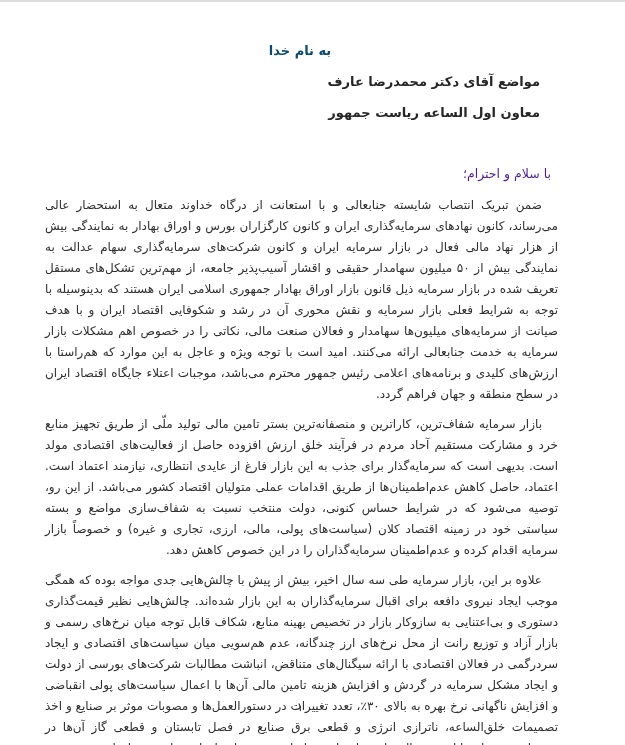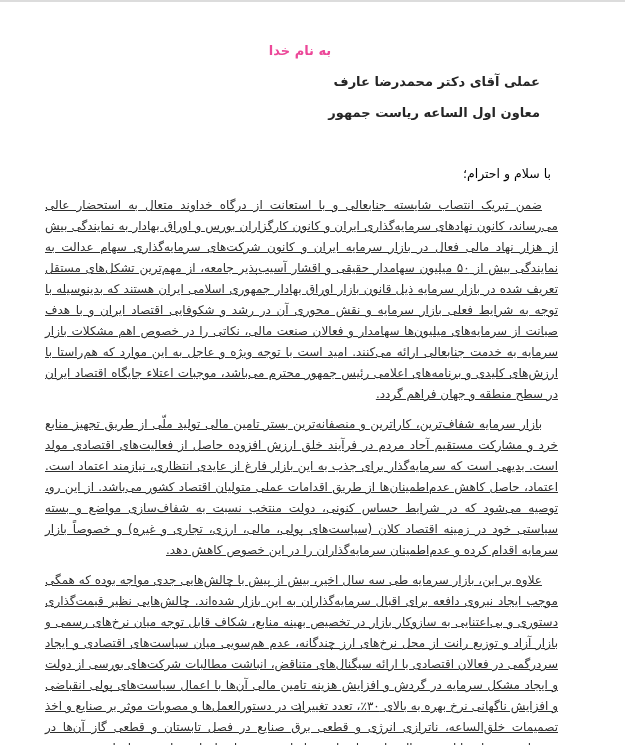--- a/index.html
+++ b/index.html
@@ -20,77 +20,76 @@
     overflow: hidden;
   }
   .bismillah {
     position: absolute;
     top: 41px;
     right: 70px;
     left: 45px;
     text-align: center;
     font-weight: bold;
     font-size: 13px;
-    color: #ec4899;
+    color: #0c4a6e;
   }
   .recipient {
     position: absolute;
     top: 71px;
     right: 85px;
     text-align: right;
     font-weight: bold;
     font-size: 13px;
     color: #262626;
   }
   .recipient .recipient-line {
     line-height: 18px;
     margin-bottom: 13px;
     white-space: nowrap;
   }
   .salutation {
     position: absolute;
     top: 164px;
     right: 74px;
     font-size: 12.5px;
-    color: #000000;
+    color: #4c1d95;
   }
   .letter-body {
     position: absolute;
     top: 193px;
     right: 67px;
     width: 513px;
     text-align: justify;
     font-size: 12px;
     line-height: 21px;
     color: #2e2e2e;
   }
   .letter-body p {
     margin: 0 0 9px 0;
     text-indent: 16px;
-    text-decoration: underline;
   }
   .page-number {
     position: absolute;
     top: 698px;
     right: 70px;
     left: 45px;
     text-align: center;
     font-size: 12px;
     color: #2e2e2e;
   }
 </style>
 </head>
 <body>
 
 <div class="page">
 
   <div class="bismillah">به نام خدا</div>
 
   <div class="recipient">
-    <div class="recipient-line">عملی آقای دکتر محمدرضا عارف</div>
+    <div class="recipient-line">مواضع آقای دکتر محمدرضا عارف</div>
     <div class="recipient-line">معاون اول الساعه ریاست جمهور</div>
   </div>
 
   <div class="salutation">با سلام و احترام؛</div>
 
   <div class="letter-body">
     <p>ضمن تبریک انتصاب شایسته جنابعالی و با استعانت از درگاه خداوند متعال به استحضار عالی می‌رساند، کانون نهادهای سرمایه‌گذاری ایران و کانون کارگزاران بورس و اوراق بهادار به نمایندگی بیش از هزار نهاد مالی فعال در بازار سرمایه ایران و کانون شرکت‌های سرمایه‌گذاری سهام عدالت به نمایندگی بیش از ۵۰ میلیون سهامدار حقیقی و اقشار آسیب‌پذیر جامعه، از مهم‌ترین تشکل‌های مستقل تعریف شده در بازار سرمایه ذیل قانون بازار اوراق بهادار جمهوری اسلامی ایران هستند که بدینوسیله با توجه به شرایط فعلی بازار سرمایه و نقش محوری آن در رشد و شکوفایی اقتصاد ایران و با هدف صیانت از سرمایه‌های میلیون‌ها سهامدار و فعالان صنعت مالی، نکاتی را در خصوص اهم مشکلات بازار سرمایه به خدمت جنابعالی ارائه می‌کنند. امید است با توجه ویژه و عاجل به این موارد که هم‌راستا با ارزش‌های کلیدی و برنامه‌های اعلامی رئیس جمهور محترم می‌باشد، موجبات اعتلاء جایگاه اقتصاد ایران در سطح منطقه و جهان فراهم گردد.</p>
     <p>بازار سرمایه شفاف‌ترین، کاراترین و منصفانه‌ترین بستر تامین مالی تولید ملّی از طریق تجهیز منابع خرد و مشارکت مستقیم آحاد مردم در فرآیند خلق ارزش افزوده حاصل از فعالیت‌های اقتصادی مولد است. بدیهی است که سرمایه‌گذار برای جذب به این بازار فارغ از عایدی انتظاری، نیازمند اعتماد است. اعتماد، حاصل کاهش عدم‌اطمینان‌ها از طریق اقدامات عملی متولیان اقتصاد کشور می‌باشد. از این رو، توصیه می‌شود که در شرایط حساس کنونی، دولت منتخب نسبت به شفاف‌سازی مواضع و بسته سیاستی خود در زمینه اقتصاد کلان (سیاست‌های پولی، مالی، ارزی، تجاری و غیره) و خصوصاً بازار سرمایه اقدام کرده و عدم‌اطمینان سرمایه‌گذاران را در این خصوص کاهش دهد.</p>
     <p>علاوه بر این، بازار سرمایه طی سه سال اخیر، بیش از پیش با چالش‌هایی جدی مواجه بوده که همگی موجب ایجاد نیروی دافعه برای اقبال سرمایه‌گذاران به این بازار شده‌اند. چالش‌هایی نظیر قیمت‌گذاری دستوری و بی‌اعتنایی به سازوکار بازار در تخصیص بهینه منابع، شکاف قابل توجه میان نرخ‌های رسمی و بازار آزاد و توزیع رانت از محل نرخ‌های ارز چندگانه، عدم هم‌سویی میان سیاست‌های اقتصادی و ایجاد سردرگمی در فعالان اقتصادی با ارائه سیگنال‌های متناقض، انباشت مطالبات شرکت‌های بورسی از دولت و ایجاد مشکل سرمایه در گردش و افزایش هزینه تامین مالی آن‌ها با اعمال سیاست‌های پولی انقباضی و افزایش ناگهانی نرخ بهره به بالای ۳۰٪، تعدد تغییرات در دستورالعمل‌ها و مصوبات موثر بر صنایع و اخذ تصمیمات خلق‌الساعه، ناترازی انرژی و قطعی برق صنایع در فصل تابستان و قطعی گاز آن‌ها در زمستان و نیز انتصابات و دخالت‌های سلیقه‌ای و نامناسب توسط نهادهای دولتی و نهادهای عمومی در شرکت‌های زیر مجموعه موجب شده تا نه تنها سرمایه‌گذاران رغبتی به ورود منابع خود به بازار سهام نداشته باشند، بلکه مستمراً شاهد خروج منابع از بازار سرمایه باشیم.</p>
   </div>

